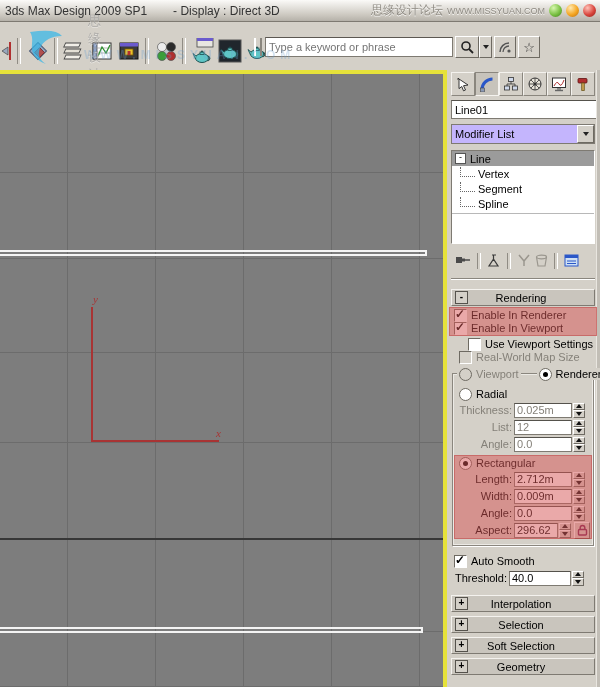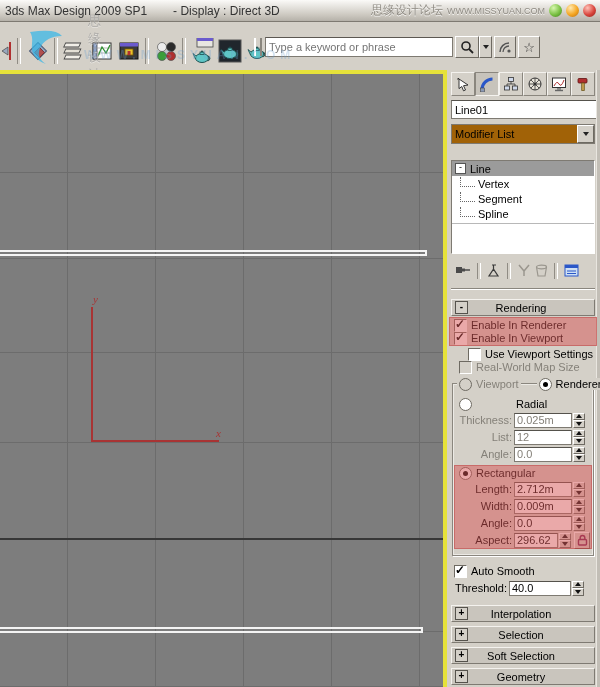--- a/index.html
+++ b/index.html
@@ -57,21 +57,21 @@
   
   .panel{position:absolute;left:447px;top:70px;width:153px;height:617px;background:#d4d0c8;box-sizing:border-box;padding:2px 5px 0 4px;}
   .panel-edge{position:absolute;right:0;top:0;width:3px;height:617px;background:#c2beb6;border-left:1px solid #e9e6e0;}
   .tabs{display:flex;height:24px;align-items:stretch;margin-bottom:4px;}
   .tab{flex:1;display:flex;align-items:center;justify-content:center;border:1px solid;
     border-color:#f4f2ee #8a867e #8a867e #f4f2ee;background:#d4d0c8;}
   .tab.active{background:#c7c3bb;border-color:#8a867e #f4f2ee #f4f2ee #8a867e;}
   .namerow{display:flex;align-items:center;height:19px;margin-bottom:5px;}
   .namefield{flex:1;height:17px;border:1px solid #7e7a72;border-top-color:#55524c;background:#fff;
      font-family:"Liberation Sans",sans-serif;font-size:11px;padding:0 3px;color:#000;}
-  .combo{display:flex;height:18px;border:1px solid #7e7a72;background:#a16207;align-items:center;margin-bottom:16px;}
+  .combo{display:flex;height:18px;border:1px solid #7e7a72;background:#c4b5fd;align-items:center;margin-bottom:6px;}
   .combo .cval{flex:1;padding-left:3px;}
   .combo .cbtn{width:15px;height:16px;background:#d4d0c8;border:1px solid;border-color:#fff #6e6a62 #6e6a62 #fff;
      display:flex;align-items:center;justify-content:center;}
   .stackbox{height:92px;background:#fff;border:1px solid;border-color:#7e7a72 #fff #fff #7e7a72;
      margin-bottom:6px;overflow:hidden;}
   .stackrow{height:15px;display:flex;align-items:center;padding-left:3px;}
   .stackrow.sel{background:#9b9b9b;}
   .expbox{width:9px;height:9px;border:1px solid #555;background:#fff;font-size:9px;line-height:7px;
      text-align:center;margin-right:4px;}
   .treerow{padding-left:8px;}
@@ -425,21 +425,21 @@
         <span class="ritem">
           <span class="radio dis"></span>
           <span class="dis-text">Viewport</span>
         </span>
         <span class="ritem">
           <span class="radio on"></span>
           <span>Renderer</span>
         </span>
       </div>
 
-      <div class="cbrow" style="margin-top:5px;gap:40px;">
+      <div class="cbrow" style="margin-top:5px;">
         <span class="radio"></span>
         <span>Radial</span>
       </div>
       <div class="frow">
         <span class="flabel dis-text">Thickness:</span>
         <span class="ffield dis-text">0.025m</span>
         <span class="spinner">
             <i>
               <span class="tri-up"></span>
             </i>

